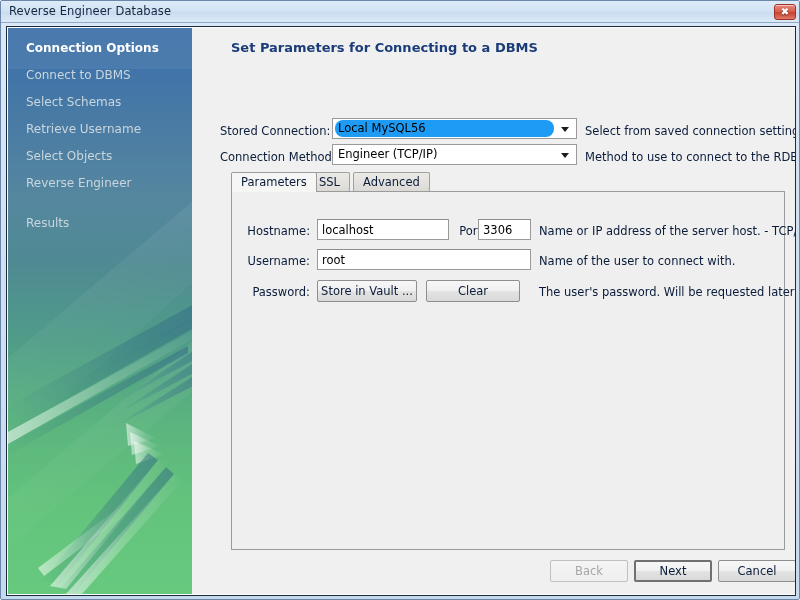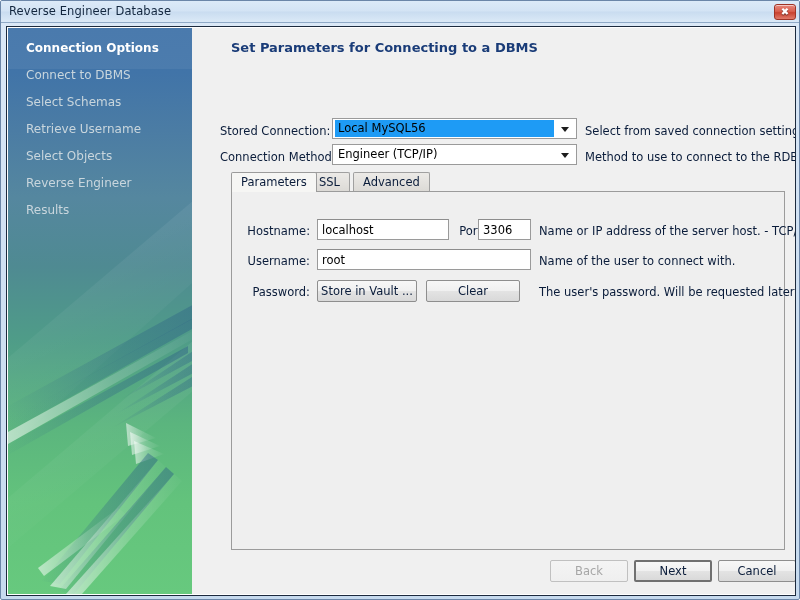--- a/index.html
+++ b/index.html
@@ -132,20 +132,21 @@
     border: 1px solid #9a9a9a;
     cursor: pointer;
   }
   .combo .val {
     position: absolute; left: 3px; top: 2px;
     height: 15px; line-height: 15px;
     font-size: 11.5px;
     color: #000000;
     white-space: nowrap;
     padding: 0 2px;
+    border-radius: 8px;
   }
   .combo.selected .val {
     background: #1e9bf5;
     color: #000000;
     left: 2px; top: 1px;
     height: 17px; line-height: 17px;
     right: 22px;
     padding-left: 3px;
   }
   .combo .arrow {
@@ -297,21 +298,21 @@
           <path d="M166,446 L58,566 L74,566 L174,453 Z" fill="url(#rb)"></path>
           <path d="M30,540 L110,480 L118,486 L36,548 Z" fill="url(#rb)"></path>
         </g>
       </svg>
     <div class="side-item active" style="top: 7px;">Connection Options</div>
         <div class="side-item" style="top: 34px;">Connect to DBMS</div>
         <div class="side-item" style="top: 61px;">Select Schemas</div>
         <div class="side-item" style="top: 88px;">Retrieve Username</div>
         <div class="side-item" style="top: 115px;">Select Objects</div>
         <div class="side-item" style="top: 142px;">Reverse Engineer</div>
-        <div class="side-item" style="top: 169px;">Results</div>
+        <div class="side-item" style="top: 182px;">Results</div>
       </div>
 
     <div id="content">
 
       <div id="heading">Set Parameters for Connecting to a DBMS</div>
 
       <div class="lbl" style="left:0px; top:96px; width:104px;">Stored Connection:</div>
       <div class="combo selected" style="left:112px; top:90px; width:245px;">
         <div class="val">Local MySQL56</div>
         <div class="arrow"></div>

